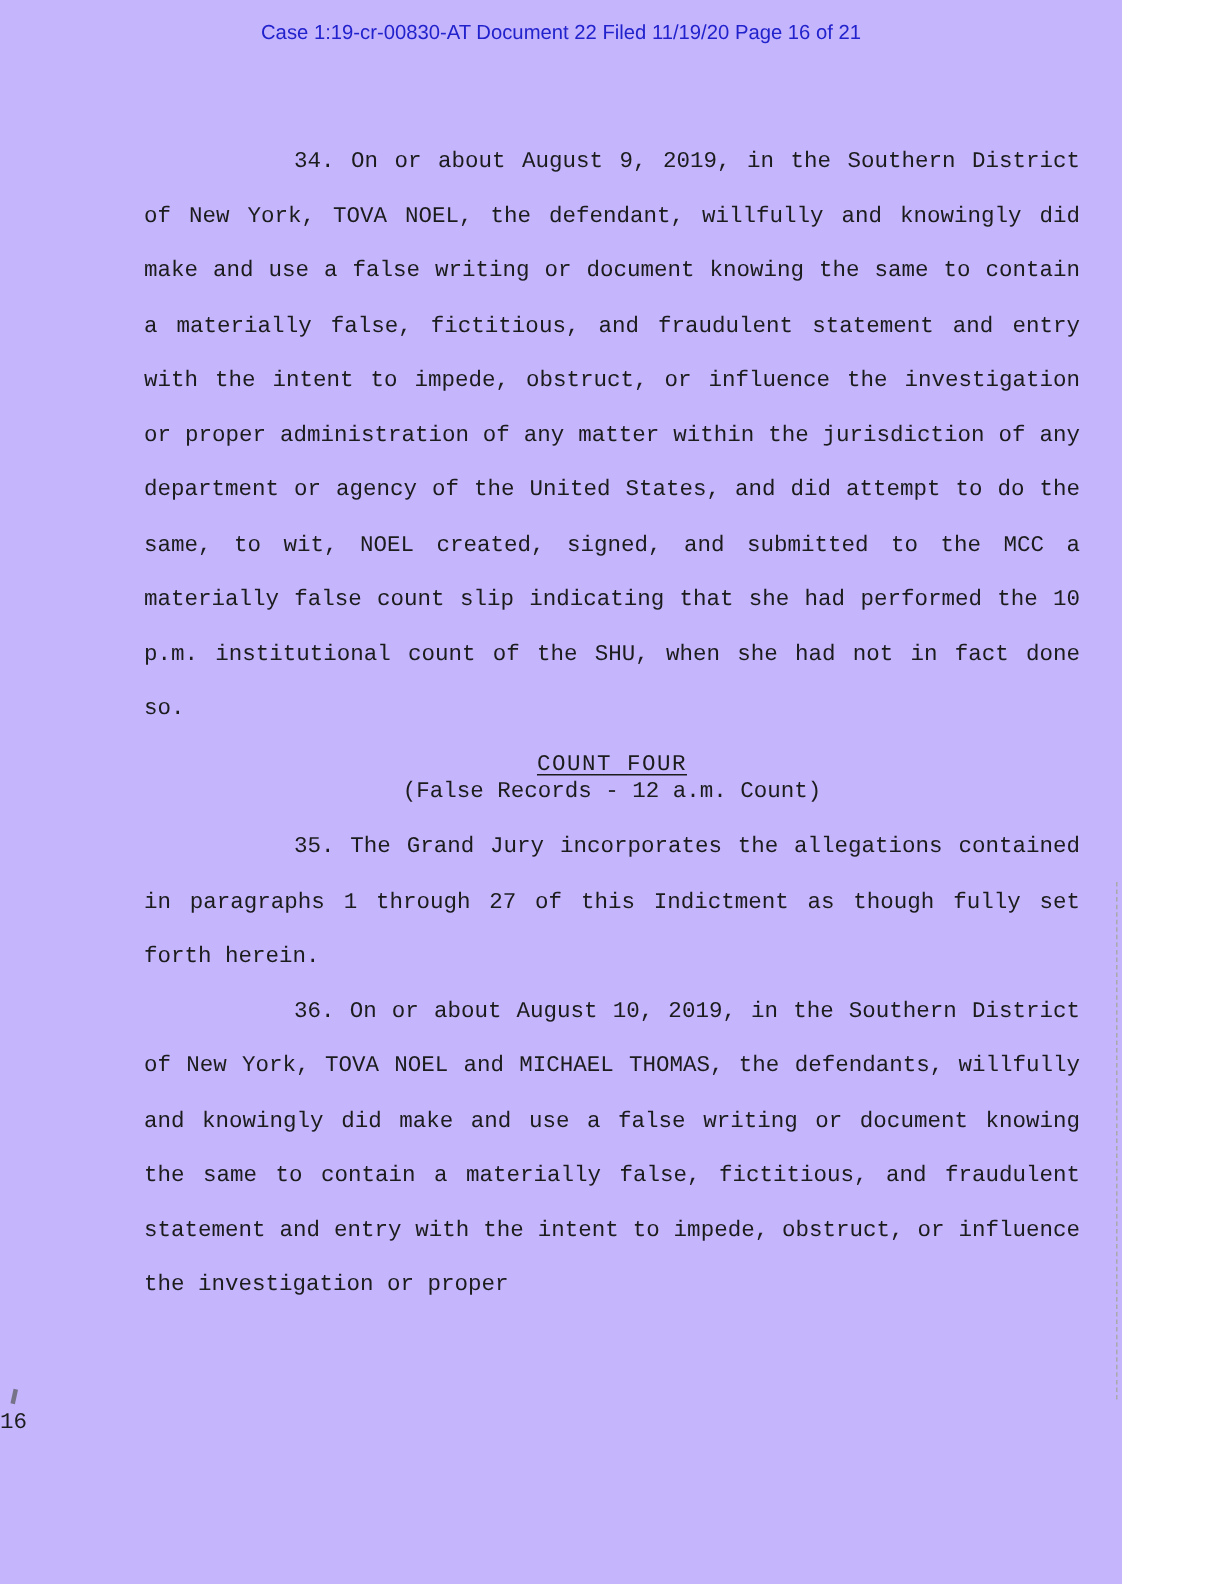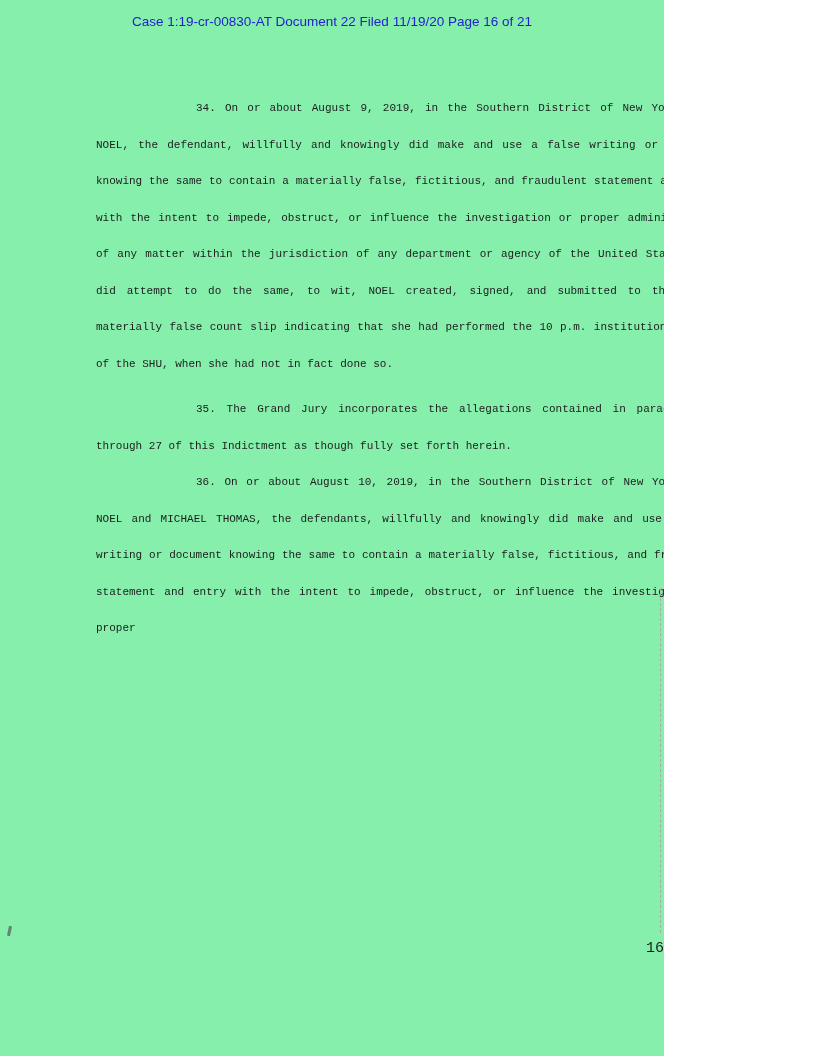--- a/index.html
+++ b/index.html
@@ -2,23 +2,23 @@
 <html><head>
 <meta charset="utf-8">
 <style>
   html, body {
     margin: 0;
     padding: 0;
     background: #ffffff;
   }
   .page {
     position: relative;
-    width: 664px;
+    width: 748px;
     height: 1056px;
-    background: #86efac;
+    background: #c4b5fd;
     overflow: hidden;
     font-family: "Liberation Mono", "DejaVu Sans Mono", monospace;
     color: #1c1c1c;
   }
 
   
   .header-stamps {
     position: absolute;
     top: 14px;
     left: 0;
@@ -38,21 +38,21 @@
   }
   .stamp1 { top: 0px; }
   .stamp2 { top: 2px; letter-spacing: 0.3px; opacity: 0.95; }
 
   
   .doc-body {
     position: absolute;
     top: 90px;
     left: 96px;
     width: 624px;
-    font-size: 11px;
+    font-size: 15px;
     line-height: 36.5px;
     text-align: justify;
   }
   .para {
     margin: 0;
     text-indent: 100px;
     text-align: justify;
   }
   .statute-line {
     margin: 0;
@@ -74,22 +74,22 @@
     margin: 0;
     text-indent: 94px;
     text-align: left;
   }
 
   
   .page-number {
     position: absolute;
     top: 940px;
     left: 0;
-    right: 0;
-    text-align: right;
+    right: 18px;
+    text-align: left;
     font-size: 15px;
     color: #1c1c1c;
     font-family: Liberation Mono, monospace;
   }
 
   
   .scan-artifact-right {
     position: absolute;
     right: 3px;
     top: 588px;
@@ -115,20 +115,22 @@
 
   <div class="header-stamps">
     <div class="stamp stamp1">Case 1:19-cr-00830-AT  Document 22  Filed 11/19/20  Page 16 of 21</div>
   </div>
 
   <div class="doc-body">
     <p class="para">34.  On or about August 9, 2019, in the Southern District of New York, TOVA NOEL, the defendant, willfully and knowingly did make and use a false writing or document knowing the same to contain a materially false, fictitious, and fraudulent statement and entry with the intent to impede, obstruct, or influence the investigation or proper administration of any matter within the jurisdiction of any department or agency of the United States, and did attempt to do the same, to wit, NOEL created, signed, and submitted to the MCC a materially false count slip indicating that she had performed the 10 p.m. institutional count of the SHU, when she had not in fact done so.</p>
 
 
     <div class="count-block">
+      <div class="count-heading">COUNT FOUR</div>
+      <div class="count-subtitle">(False Records - 12 a.m. Count)</div>
     </div>
 
 
     <p class="para">35. The Grand Jury incorporates the allegations contained in paragraphs 1 through 27 of this Indictment as though fully set forth herein.</p>
 
     <p class="para">36. On or about August 10, 2019, in the Southern District of New York, TOVA NOEL and MICHAEL THOMAS, the defendants, willfully and knowingly did make and use a false writing or document knowing the same to contain a materially false, fictitious, and fraudulent statement and entry with the intent to impede, obstruct, or influence the investigation or proper</p>
   </div>
 
   <div class="page-number">16</div>
 

